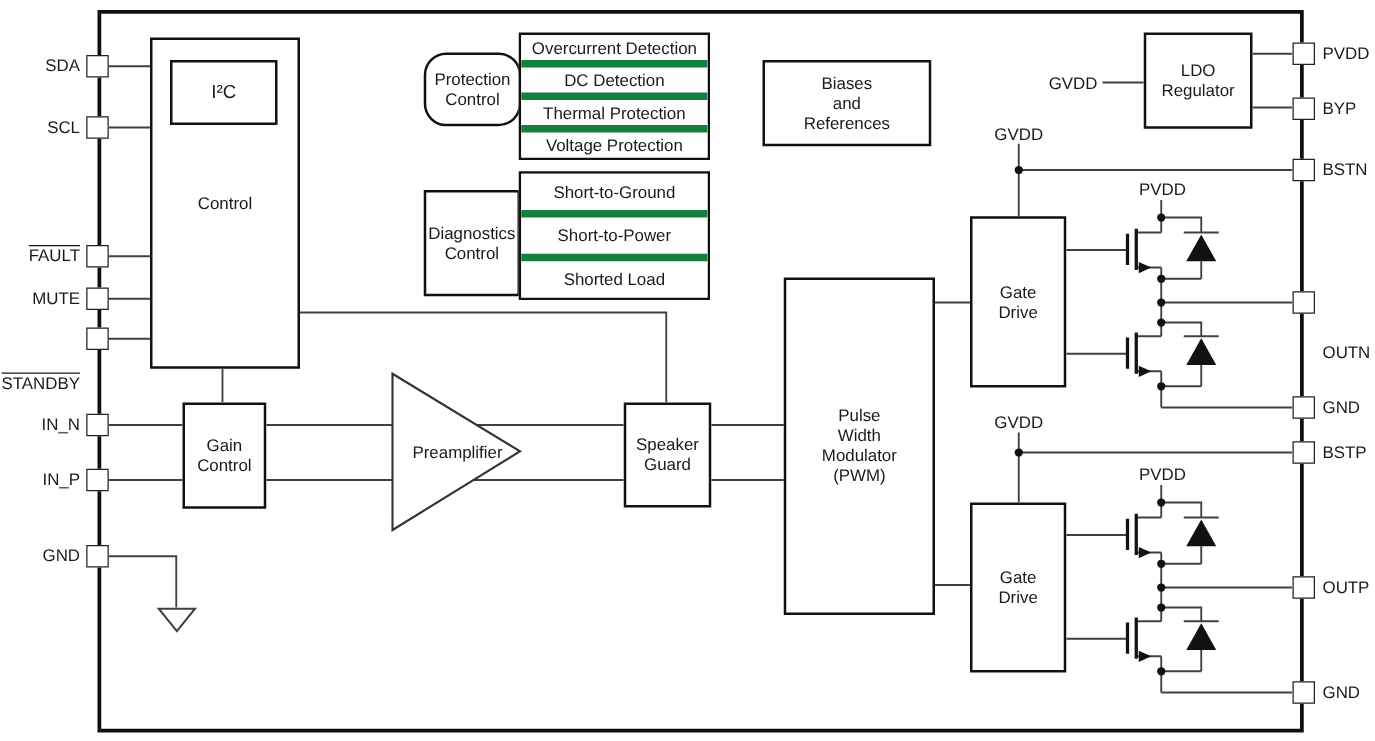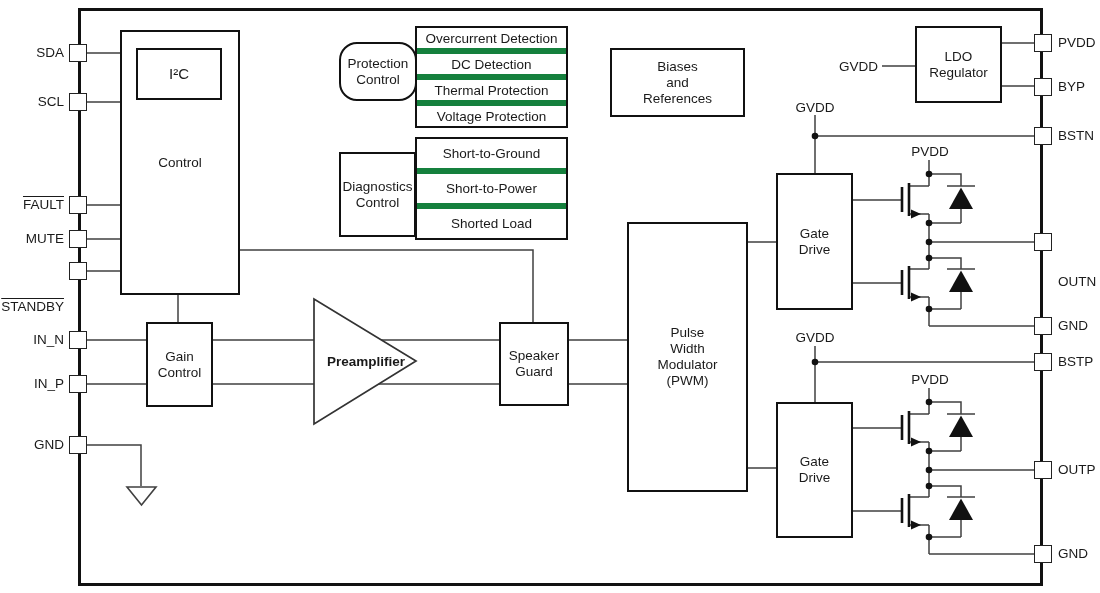--- a/index.html
+++ b/index.html
@@ -20,21 +20,21 @@
   .rows{position:absolute;border:2px solid #111;background:#fff;display:flex;flex-direction:column;}
   .rows .row{flex:1;display:flex;align-items:center;justify-content:center;font-size:13.5px;border-top:6px solid #15803d;background:#fff;}
   .rows .row:first-child{border-top:none;}
   .netlabel{position:absolute;font-size:13.5px;line-height:15px;height:15px;}
   .center{text-align:center;}
   .right{text-align:right;}
   .pin-sq{position:absolute;width:18px;height:18px;border:1.7px solid #222;background:#fff;}
   .pin-label{position:absolute;font-size:13.5px;line-height:16px;height:16px;white-space:nowrap;}
   .pin-label.ovl{text-decoration:overline;}
   .lbl-left{width:64px;text-align:right;}
-  .preamp-label{position:absolute;font-size:13.5px;text-align:center;font-weight:bold;}
+  .preamp-label{position:absolute;font-size:13.5px;text-align:center;}
 </style>
 </head>
 <body>
 
 <div class="stage">
 
   <svg class="wires" viewBox="0 0 1100 593" xmlns="http://www.w3.org/2000/svg">
     <defs>
 
       <g id="hb">

